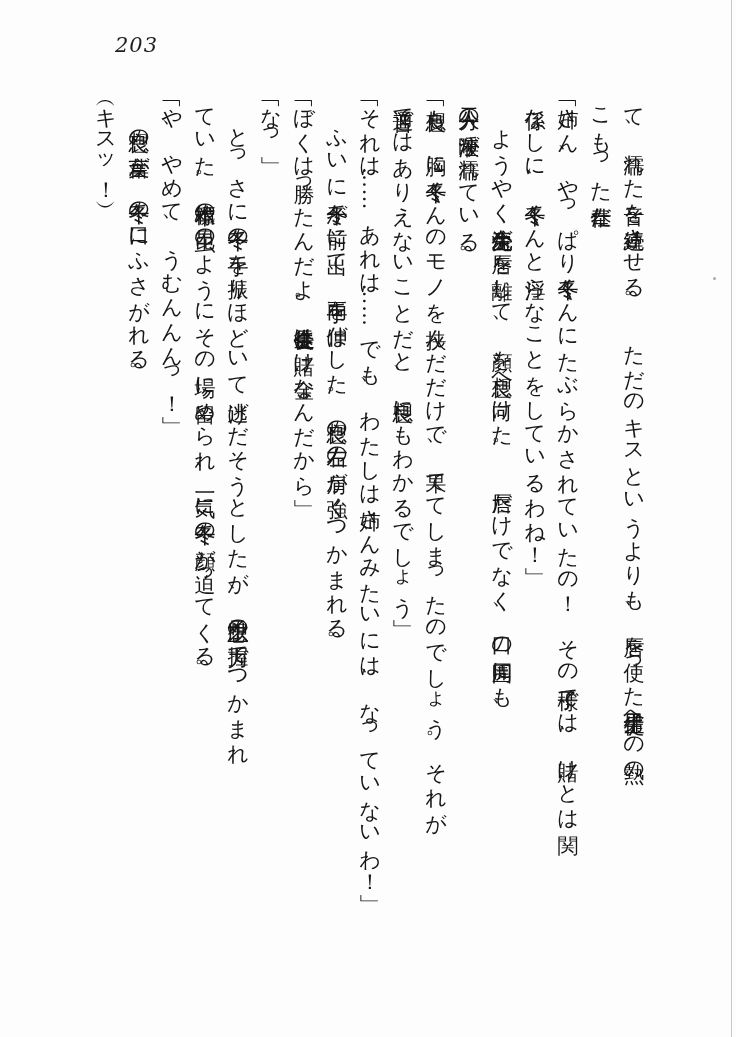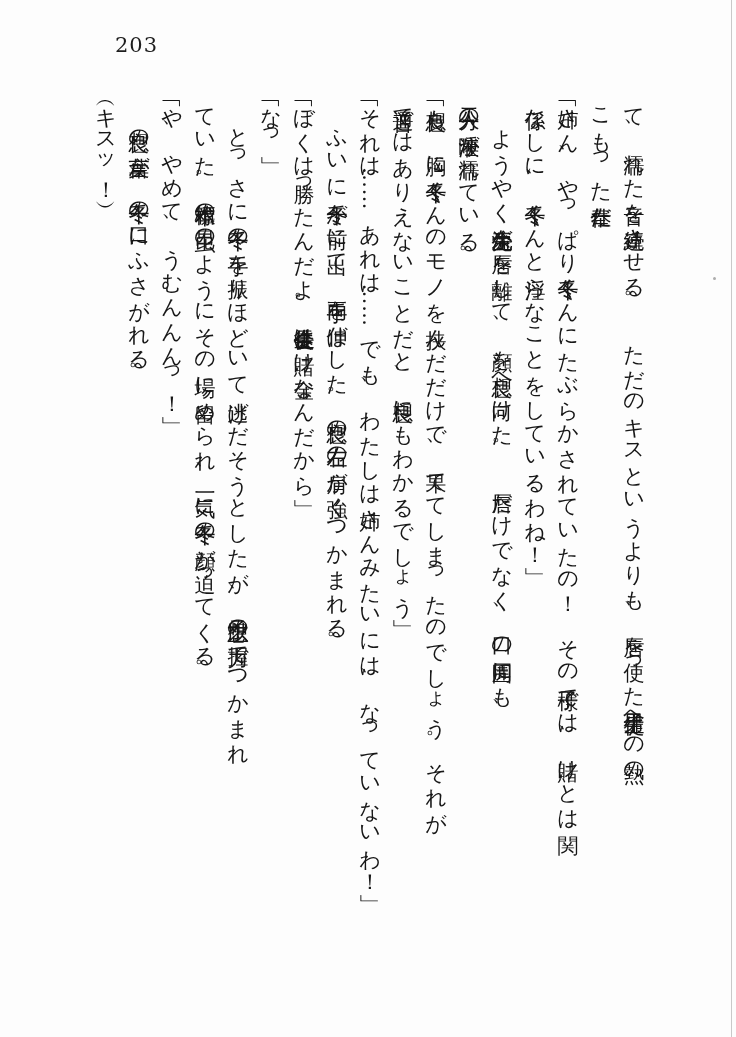--- a/index.html
+++ b/index.html
@@ -25,20 +25,21 @@
     right: 4px;
     width: 1px;
     height: 1037px;
     background: #c9c9c9;
   }
   .page-number {
     position: absolute;
     top: 33px;
     left: 115px;
     font-family: "DejaVu Serif", "Liberation Serif", serif;
+    font-style: italic;
     font-size: 21px;
     color: #1d1d1d;
     letter-spacing: 1px;
   }
   
   .text-block {
     position: absolute;
     top: 93px;
     right: 86px;
     height: 845px;

